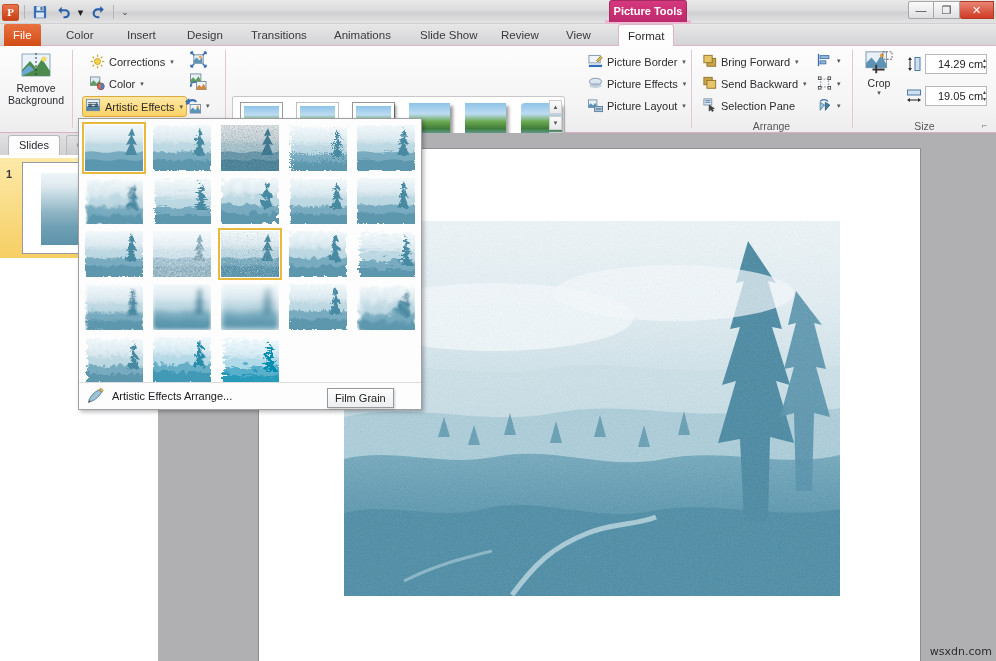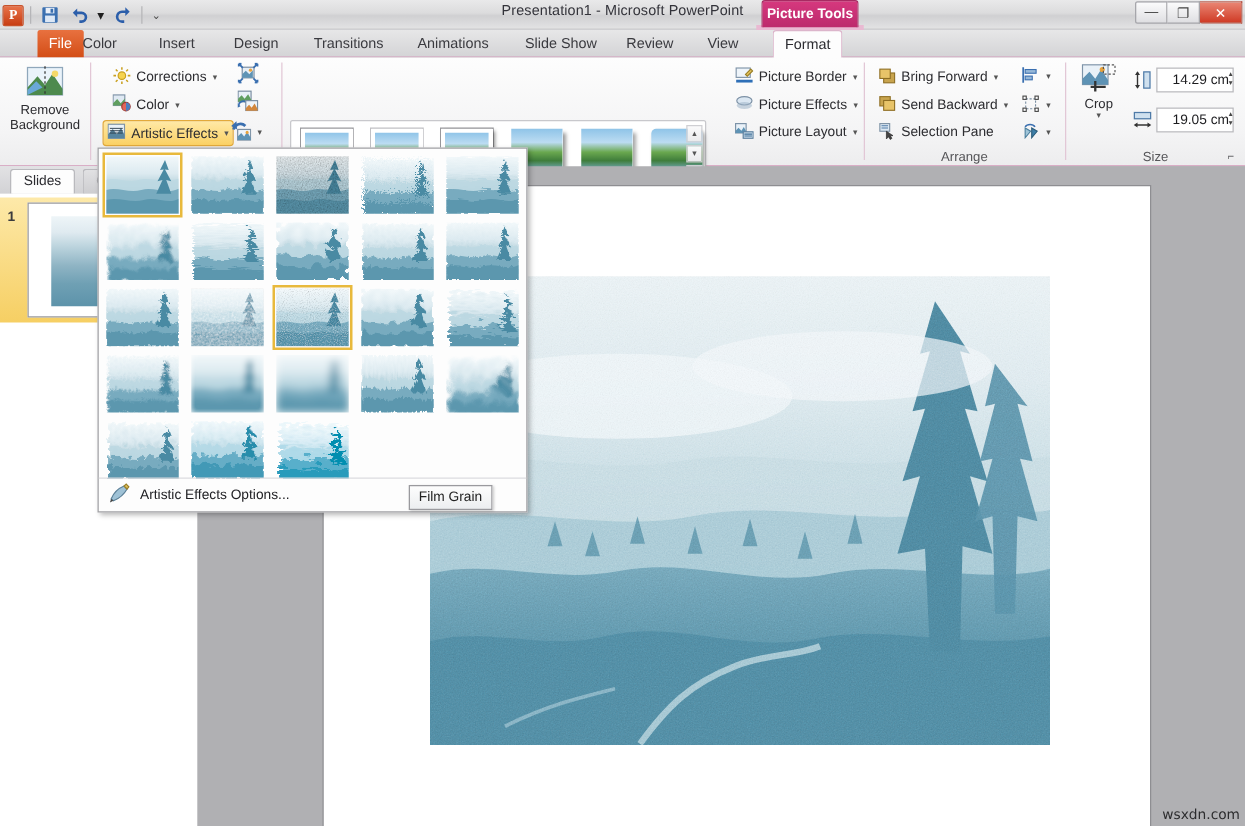--- a/index.html
+++ b/index.html
@@ -206,33 +206,32 @@
     <div class="qat-btn" style="width:9px">▾</div>
     <div class="qat-btn">
       <svg width="15" height="14" viewBox="0 0 16 16">
           <path d="M12 5 H7 a4.5 4.5 0 0 0 0 9 H9" stroke="#2b5eaa" stroke-width="2.4" fill="none"></path>
           <path d="M10 1 L14 5 L10 9 Z" fill="#2b5eaa"></path>
         </svg>
     </div>
     <div class="qat-sep"></div>
     <div class="qat-btn" style="width:12px;font-size:9px;color:#444">⌄</div>
   </div>
-  <div id="title-text">Presentation1  -  Microsoft PowerPoint</div>
   <div id="wincontrols">
     <div class="wbtn">—</div>
     <div class="wbtn">❐</div>
     <div class="wbtn close">✕</div>
   </div>
 </div>
 
 <div id="ctxtool-band"></div>
 <div id="ctxtool">Picture Tools</div>
 
 <div id="tabstrip">
-    <div class="tab file" style="left: 4px; margin-left: 26px;">File</div>
+    <div class="tab file" style="left: 4px;">File</div>
     <div class="tab" style="left: 57px;">Color</div>
     <div class="tab" style="left: 118px;">Insert</div>
     <div class="tab" style="left: 178px;">Design</div>
     <div class="tab" style="left: 242px;">Transitions</div>
     <div class="tab" style="left: 325px;">Animations</div>
     <div class="tab" style="left: 411px;">Slide Show</div>
     <div class="tab" style="left: 492px;">Review</div>
     <div class="tab" style="left: 557px;">View</div>
     <div class="tab active" style="left: 618px;">Format</div>
   </div>
@@ -1184,18 +1183,18 @@
       </div>
     </div>
   <div id="ae-options">
     <span class="icn">
       <svg width="17" height="17" viewBox="0 0 18 18">
           <path d="M2 14 C 4 9, 8 5, 13 3 L15.5 5.5 C 13 10, 9 13.5, 4 15.5 Z" fill="#9fc2d6" stroke="#5a7f97"></path>
           <path d="M13 3 L15.5 5.5 L17 3.6 L14.8 1.4 Z" fill="#e2c35e" stroke="#9a7f26"></path>
           <path d="M2 14 L1 17 L4 15.5 Z" fill="#444"></path>
         </svg>
     </span>
-    <span>Artistic Effects Options...</span>
+    <span>Artistic Effects Arrange...</span>
   </div>
   <div id="tooltip">Film Grain</div>
 </div>
 
 <div id="watermark">wsxdn.com</div>
 
 </body></html>

